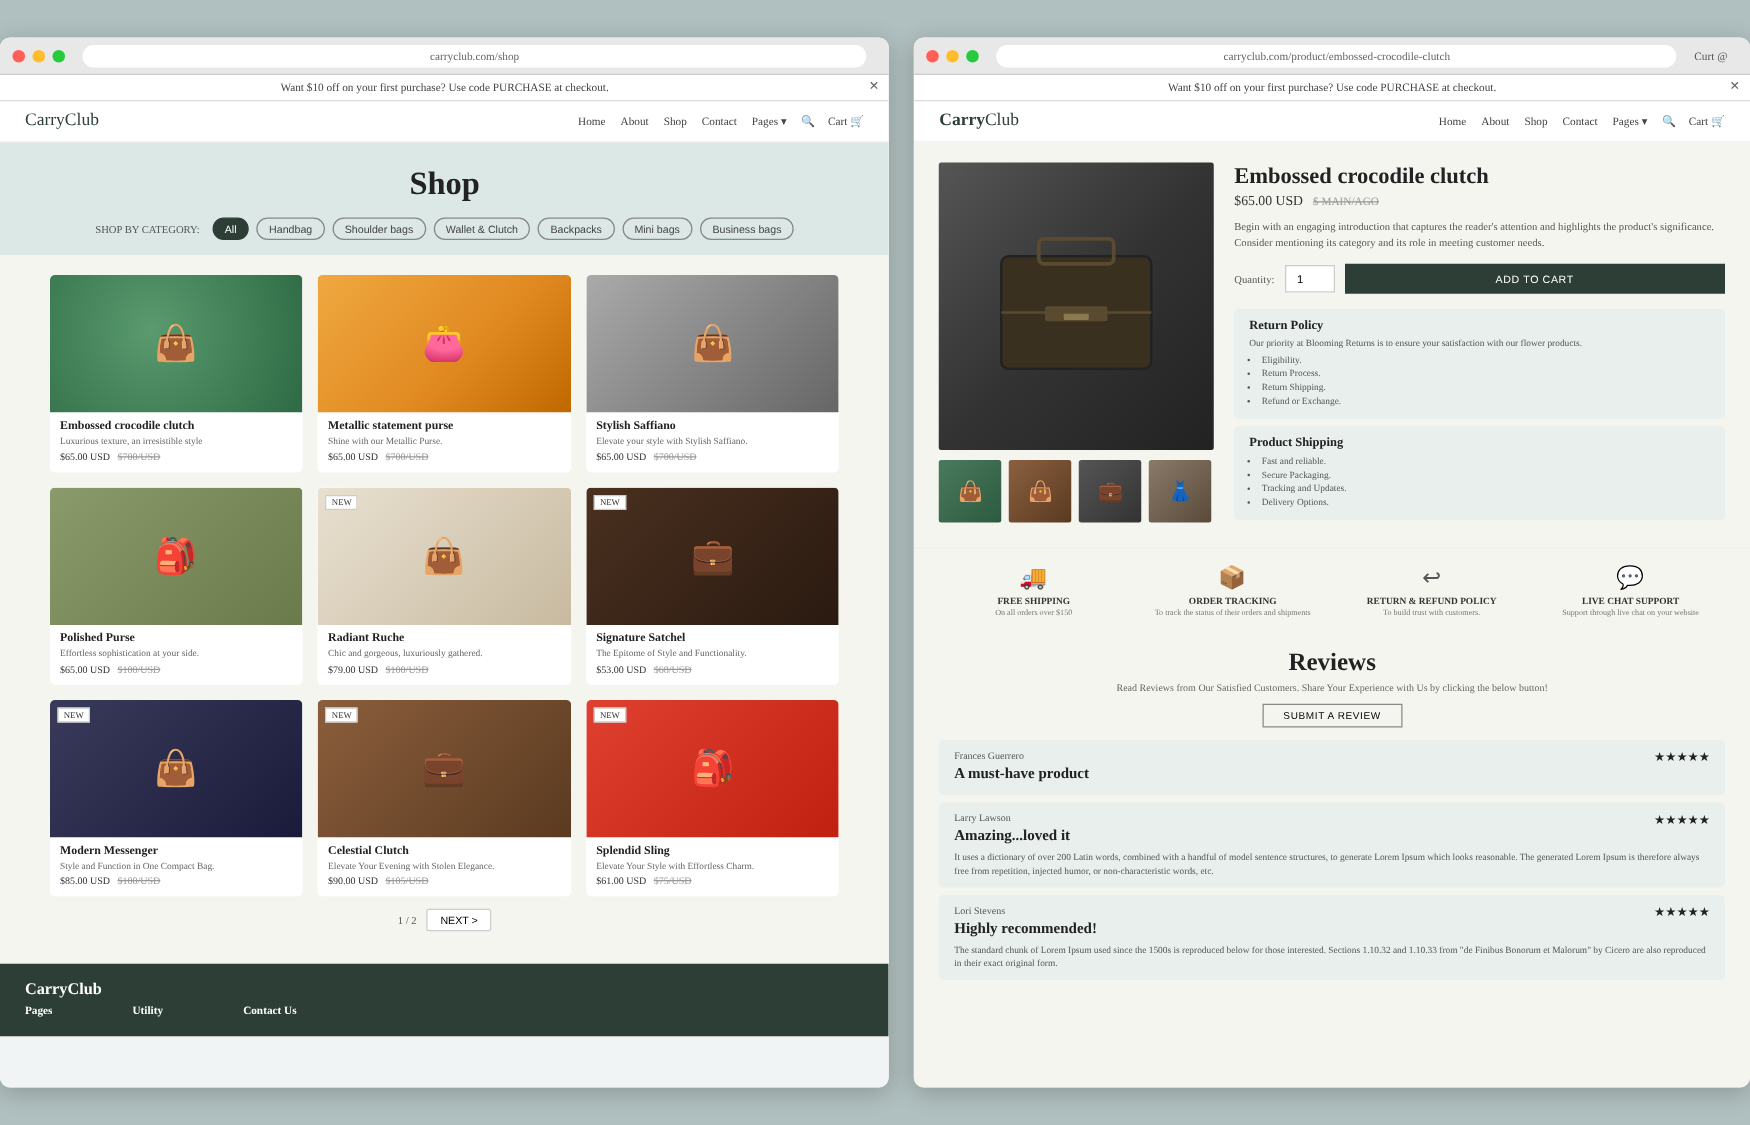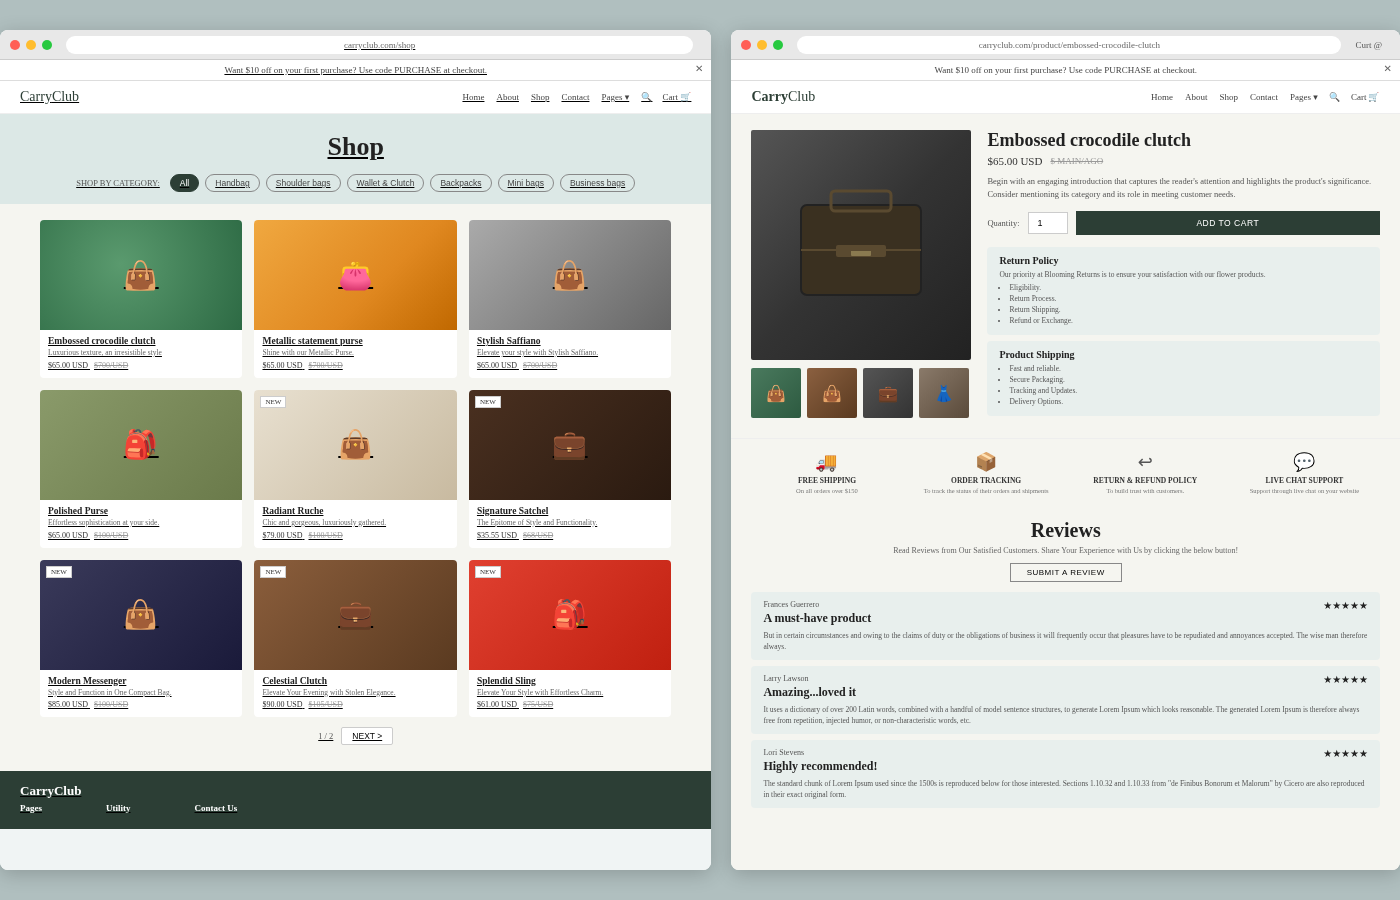--- a/index.html
+++ b/index.html
@@ -51,21 +51,20 @@
       display: flex;
       align-items: center;
       justify-content: center;
       color: #666;
     }
 
     
     .left-panel {
       width: 748px;
       height: 840px;
-      text-decoration: underline;
     }
 
     .site-content {
       height: 810px;
       overflow: hidden;
       background: #f0f4f4;
     }
 
     
     .promo-banner {
@@ -735,21 +734,21 @@
 
         <div class="product-card">
           <div class="product-img-wrap">
             <div class="new-badge">NEW</div>
             <div class="product-img-art bag-darkbrown">💼</div>
           </div>
           <div class="product-info">
             <div class="product-name">Signature Satchel</div>
             <div class="product-desc">The Epitome of Style and Functionality.</div>
             <div class="product-price">
-              <span>$35.55 USD</span>
+              <span>$53.00 USD</span>
               <span class="old-price">$68/USD</span>
             </div>
           </div>
         </div>
 
         <div class="product-card">
           <div class="product-img-wrap">
             <div class="new-badge">NEW</div>
             <div class="product-img-art bag-navy">👜</div>
           </div>
@@ -938,21 +937,20 @@
       <button class="submit-review-btn">SUBMIT A REVIEW</button>
 
       <div class="review-card">
         <div class="review-header">
           <div>
             <div class="reviewer-name">Frances Guerrero</div>
             <div class="review-headline">A must-have product</div>
           </div>
           <div class="review-stars">★★★★★</div>
         </div>
-        <p class="review-text">But in certain circumstances and owing to the claims of duty or the obligations of business it will frequently occur that pleasures have to be repudiated and annoyances accepted. The wise man therefore always.</p>
       </div>
 
       <div class="review-card">
         <div class="review-header">
           <div>
             <div class="reviewer-name">Larry Lawson</div>
             <div class="review-headline">Amazing...loved it</div>
           </div>
           <div class="review-stars">★★★★★</div>
         </div>

